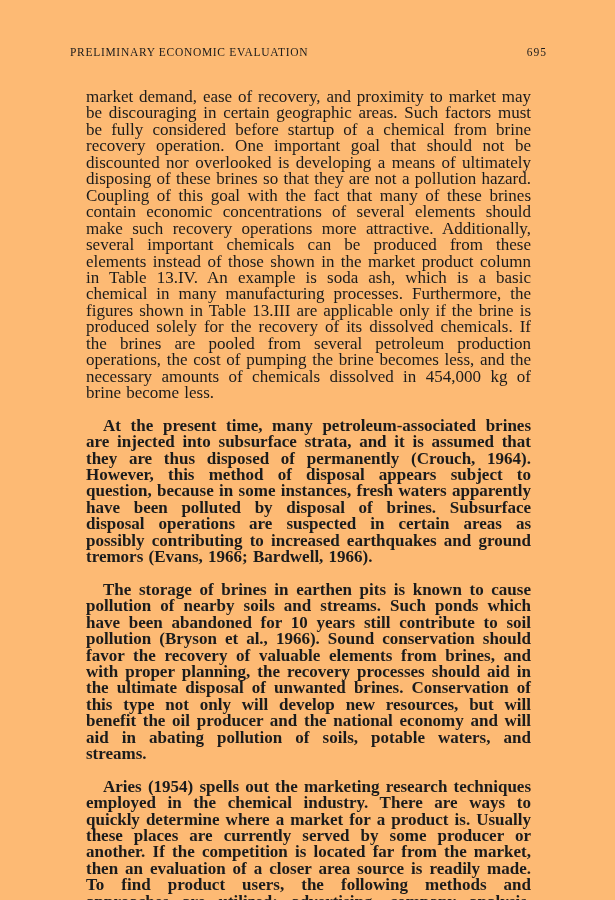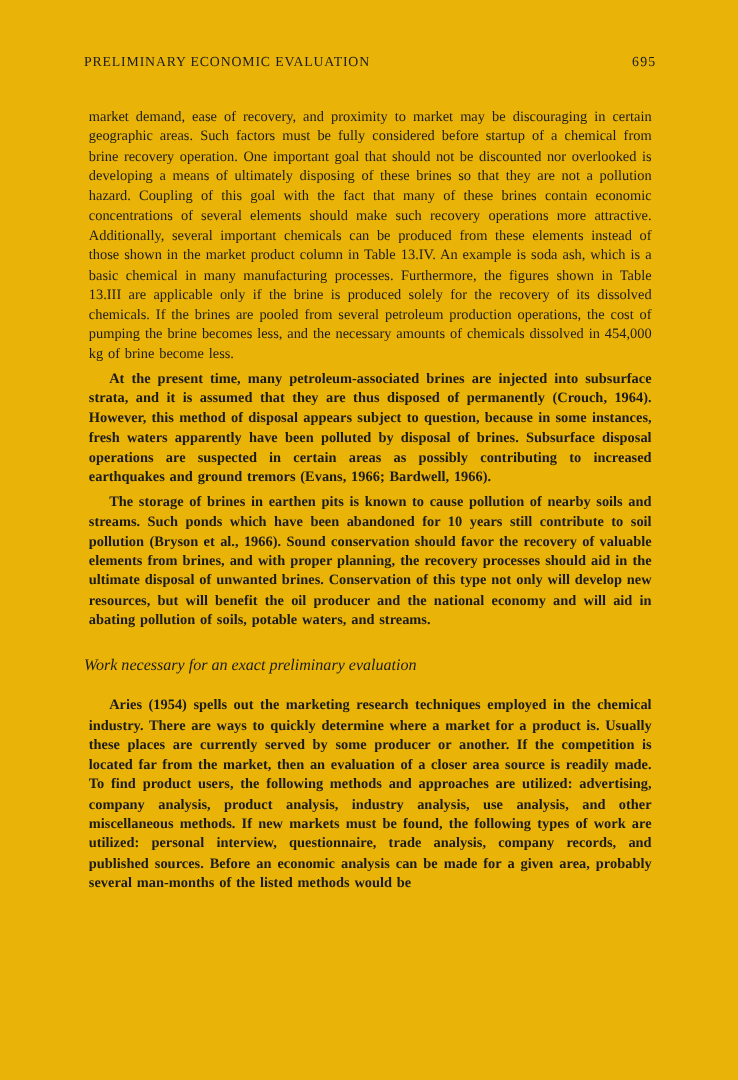--- a/index.html
+++ b/index.html
@@ -4,21 +4,21 @@
 <style>
   html, body {
     margin: 0;
     padding: 0;
     background: #e7e8e2;
   }
   .page {
     position: relative;
     width: 615px;
     height: 900px;
-    background: #eab308;
+    background: #fdba74;
     font-family: "Liberation Serif", "DejaVu Serif", serif;
     color: #1b1b1b;
     box-sizing: border-box;
     overflow: hidden;
   }
   .content {
     position: absolute;
     left: 70px;
     top: 46px;
     width: 477px;
@@ -31,22 +31,22 @@
     letter-spacing: 0.7px;
     margin-bottom: 31px;
   }
   .running-title {
     text-transform: uppercase;
   }
   .page-number {
     letter-spacing: 1px;
   }
   .body-text p {
-    margin: 4px;
-    font-size: 12px;
+    margin: 16px;
+    font-size: 17px;
     line-height: 16.45px;
     text-align: justify;
     word-spacing: 1px;
   }
   .body-text p.indent {
     text-indent: 17px;
     font-weight: bold;
   }
   .section-heading {
     font-style: italic;
@@ -65,19 +65,18 @@
     <div class="running-header">
       <span class="running-title">PRELIMINARY ECONOMIC EVALUATION</span>
       <span class="page-number">695</span>
     </div>
 
     <div class="body-text">
       <p>market demand, ease of recovery, and proximity to market may be discouraging in certain geographic areas. Such factors must be fully considered before startup of a chemical from brine recovery operation. One important goal that should not be discounted nor overlooked is developing a means of ultimately disposing of these brines so that they are not a pollution hazard. Coupling of this goal with the fact that many of these brines contain economic concentrations of several elements should make such recovery operations more attractive. Additionally, several important chemicals can be produced from these elements instead of those shown in the market product column in Table 13.IV. An example is soda ash, which is a basic chemical in many manufacturing processes. Furthermore, the figures shown in Table 13.III are applicable only if the brine is produced solely for the recovery of its dissolved chemicals. If the brines are pooled from several petroleum production operations, the cost of pumping the brine becomes less, and the necessary amounts of chemicals dissolved in 454,000 kg of brine become less.</p>
       <p class="indent">At the present time, many petroleum-associated brines are injected into subsurface strata, and it is assumed that they are thus disposed of permanently (Crouch, 1964). However, this method of disposal appears subject to question, because in some instances, fresh waters apparently have been polluted by disposal of brines. Subsurface disposal operations are suspected in certain areas as possibly contributing to increased earthquakes and ground tremors (Evans, 1966; Bardwell, 1966).</p>
       <p class="indent">The storage of brines in earthen pits is known to cause pollution of nearby soils and streams. Such ponds which have been abandoned for 10 years still contribute to soil pollution (Bryson et al., 1966). Sound conservation should favor the recovery of valuable elements from brines, and with proper planning, the recovery processes should aid in the ultimate disposal of unwanted brines. Conservation of this type not only will develop new resources, but will benefit the oil producer and the national economy and will aid in abating pollution of soils, potable waters, and streams.</p>
 
-      <div class="section-heading">Work necessary for an exact preliminary evaluation</div>
 
       <p class="indent">Aries (1954) spells out the marketing research techniques employed in the chemical industry. There are ways to quickly determine where a market for a product is. Usually these places are currently served by some producer or another. If the competition is located far from the market, then an evaluation of a closer area source is readily made. To find product users, the following methods and approaches are utilized: advertising, company analysis, product analysis, industry analysis, use analysis, and other miscellaneous methods. If new markets must be found, the following types of work are utilized: personal interview, questionnaire, trade analysis, company records, and published sources. Before an economic analysis can be made for a given area, probably several man-months of the listed methods would be</p>
     </div>
 
   </div>
 </div>
 
 </body></html>

